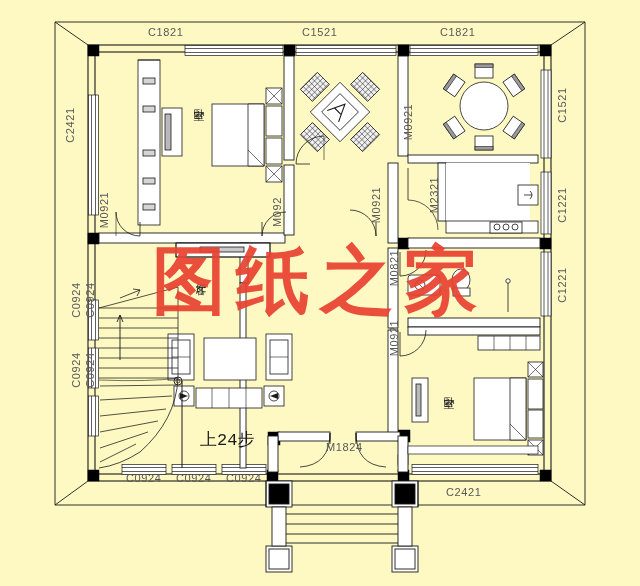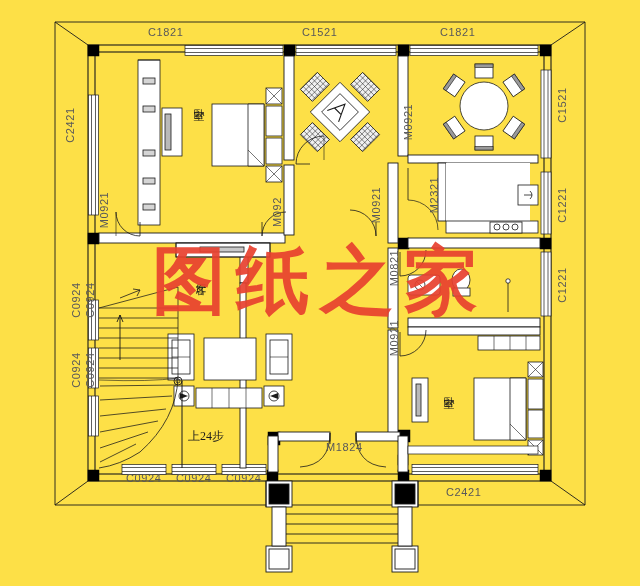--- a/index.html
+++ b/index.html
@@ -10,21 +10,21 @@
   body {
     width: 640px;
     height: 586px;
     font-family: "Liberation Sans", sans-serif;
     overflow: hidden;
   }
   #plan-root {
     position: relative;
     width: 640px;
     height: 586px;
-    background: #fde047;
+    background: #fef9c3;
   }
   #plan-svg {
     position: absolute;
     left: 0;
     top: 0;
   }
   .dim-label {
     position: absolute;
     font-family: "Liberation Sans", sans-serif;
     font-size: 11px;
@@ -44,25 +44,26 @@
     white-space: nowrap;
     letter-spacing: 1px;
     user-select: none;
   }
   .room-label.vert {
     writing-mode: vertical-rl;
     letter-spacing: 1px;
   }
   .stair-note {
     position: absolute;
-    font-family: Liberation Serif, serif;
-    font-size: 12px;
+    font-family: Liberation Mono, monospace;
+    font-size: 17px;
     color: #1a1a1a;
     white-space: nowrap;
     user-select: none;
+    margin-left: 12px;
   }
   #watermark {
     position: absolute;
     left: 0;
     top: 243px;
     width: 640px;
     text-align: center;
     font-family: "DejaVu Sans", sans-serif;
     font-size: 74px;
     font-weight: bold;

